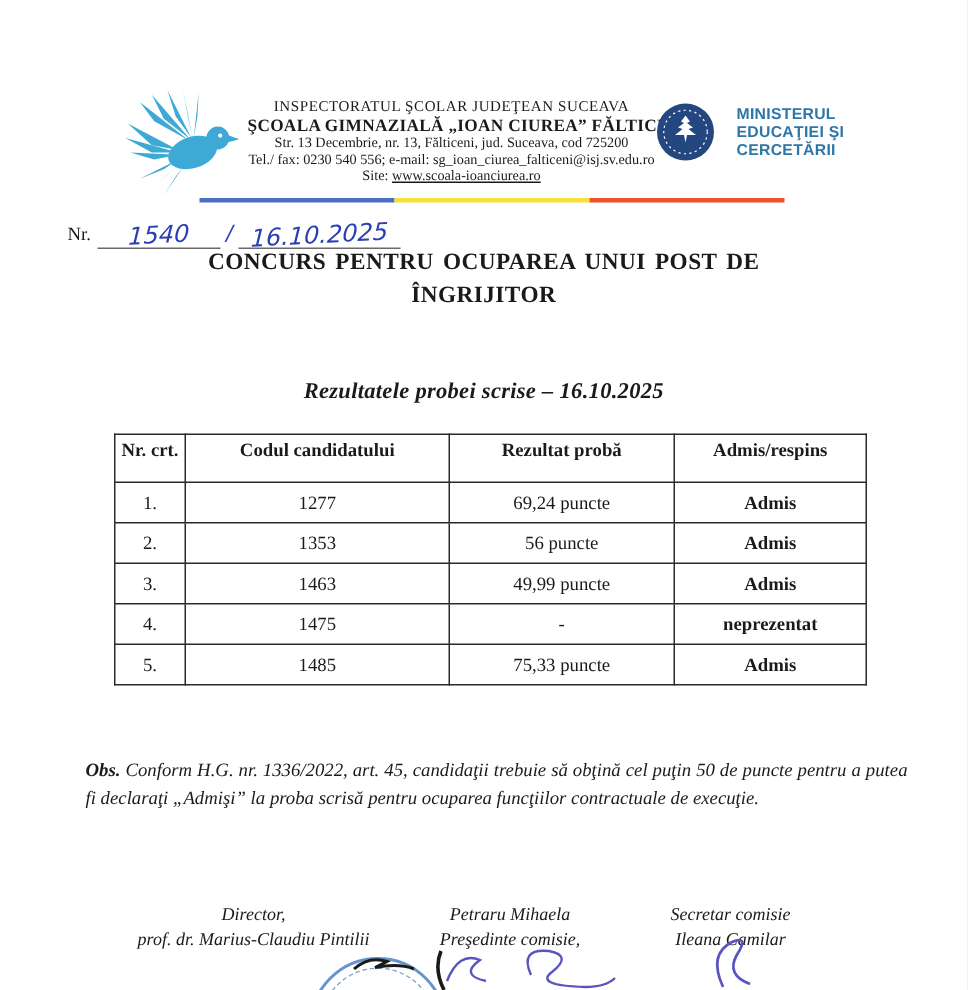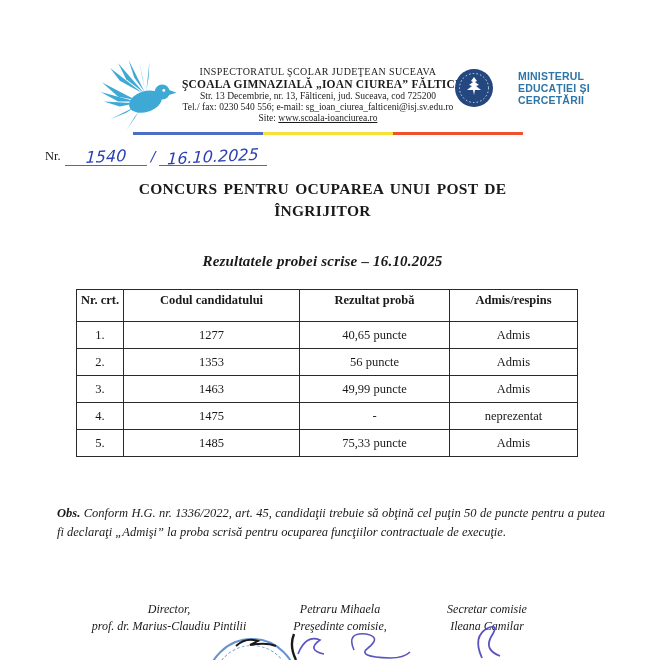--- a/index.html
+++ b/index.html
@@ -4,28 +4,28 @@
 <style>
   * { margin:0; padding:0; box-sizing:border-box; }
   html,body { background:#e8e8e8; }
   .page {
     position:relative; width:645px; height:660px; margin:0 auto;
     background:#ffffff; overflow:hidden;
     font-family:"Liberation Serif", serif; color:#1a1a1a;
   }
 
   
-  .letterhead { position:absolute; left:96px; top:60px; width:512px; display:flex; align-items:flex-start; }
+  .letterhead { position:absolute; left:79px; top:60px; width:512px; display:flex; align-items:flex-start; }
   .bird-logo { width:86px; height:72px; flex:0 0 86px; }
   .lh-center { width:272px; text-align:center; padding-top:6px; }
   .lh-line1 { font-size:10px; letter-spacing:.4px; white-space:nowrap; }
   .lh-line2 { font-size:11.5px; font-weight:bold; letter-spacing:.2px; white-space:nowrap; margin-top:1px; }
   .lh-line3, .lh-line4, .lh-line5 { font-size:9.5px; margin-top:1px; white-space:nowrap; }
   .lh-line5 .site-url { text-decoration:underline; }
-  .ministry { flex:0 0 150px; display:flex; align-items:center; gap:24px; padding-top:8px; }
+  .ministry { flex:0 0 150px; display:flex; align-items:center; gap:14px; padding-top:8px; }
   .seal { width:40px; height:40px; flex:0 0 40px; }
   .ministry-text { font-size:10.5px; font-weight:bold; color:#2e75a8; line-height:1.15;
                    font-family:"Liberation Sans", sans-serif; letter-spacing:.2px; }
 
   
   .tricolor { position:absolute; left:133px; top:132px; width:390px; height:3px; display:flex; }
   .tricolor span { flex:1; height:100%; }
   .flag-blue   { background:#4a6fc4; }
   .flag-yellow { background:#f5e13a; }
   .flag-red    { background:#f0512e; }
@@ -35,37 +35,37 @@
   .reg-label { padding-bottom:2px; }
   .hand { font-family:"DejaVu Sans", sans-serif; font-style:italic; color:#2b3fb5; }
   .blank { position:relative; display:inline-block; border-bottom:1.2px solid #6a6a6a; height:24px; margin:0 4px; }
   .blank-nr { width:82px; }
   .blank-date { width:108px; }
   .blank .hand-val { position:absolute; left:0; right:0; bottom:-1px; text-align:center;
                      font-size:16px; transform:rotate(-3deg) skewX(-6deg); white-space:nowrap; }
   .reg-sep { padding-bottom:2px; font-size:14px; }
 
   
-  .doc-title { position:absolute; top:178px; left:50%; transform:translateX(-50%);
+  .doc-title { position:absolute; top:164px; left:50%; transform:translateX(-50%);
                width:430px; text-align:center; font-size:15.5px; font-weight:bold;
                letter-spacing:.3px; word-spacing:2px; line-height:1.45; }
   .doc-subtitle { position:absolute; top:253px; left:0; width:100%; text-align:center;
                   font-size:15px; font-weight:bold; font-style:italic; letter-spacing:.2px; }
 
   
   table.results { position:absolute; left:76px; top:289px; width:501px;
                   border-collapse:collapse; table-layout:fixed; font-size:12.5px; }
   table.results col.c1 { width:47px; }
   table.results col.c2 { width:176px; }
   table.results col.c3 { width:150px; }
   table.results col.c4 { width:128px; }
   table.results th, table.results td { border:1.4px solid #2a2a2a; text-align:center; padding:1px 2px; }
   table.results th { height:32px; vertical-align:top; padding-top:3px; font-weight:bold; }
   table.results td { height:27px; vertical-align:middle; }
-  td.cell-status { font-weight:normal; }
+  td.cell-status { font-weight:bold; }
 
   
   .obs { position:absolute; left:57px; top:480px; width:548px; font-size:12.5px;
          font-style:italic; text-align:justify; line-height:1.5;margin-top:24px; }
   .obs .obs-label { font-weight:bold; }
 
   
   .sig-block { position:absolute; top:601px; text-align:center; font-size:12px; line-height:1.45;font-style:italic; }
   .sig-director  { left:60px;  width:218px; }
   .sig-president { left:266px; width:148px; }
@@ -169,21 +169,21 @@
         <th>Nr. crt.</th>
         <th>Codul  candidatului</th>
         <th>Rezultat probă</th>
         <th>Admis/respins</th>
       </tr>
     </thead>
     <tbody>
       <tr>
         <td class="cell-nr">1.</td>
         <td class="cell-cod">1277</td>
-        <td class="cell-rezultat">40,65 puncte</td>
+        <td class="cell-rezultat">69,24 puncte</td>
         <td class="cell-status">Admis</td>
       </tr>
       <tr>
         <td class="cell-nr">2.</td>
         <td class="cell-cod">1353</td>
         <td class="cell-rezultat">56 puncte</td>
         <td class="cell-status">Admis</td>
       </tr>
       <tr>
         <td class="cell-nr">3.</td>

